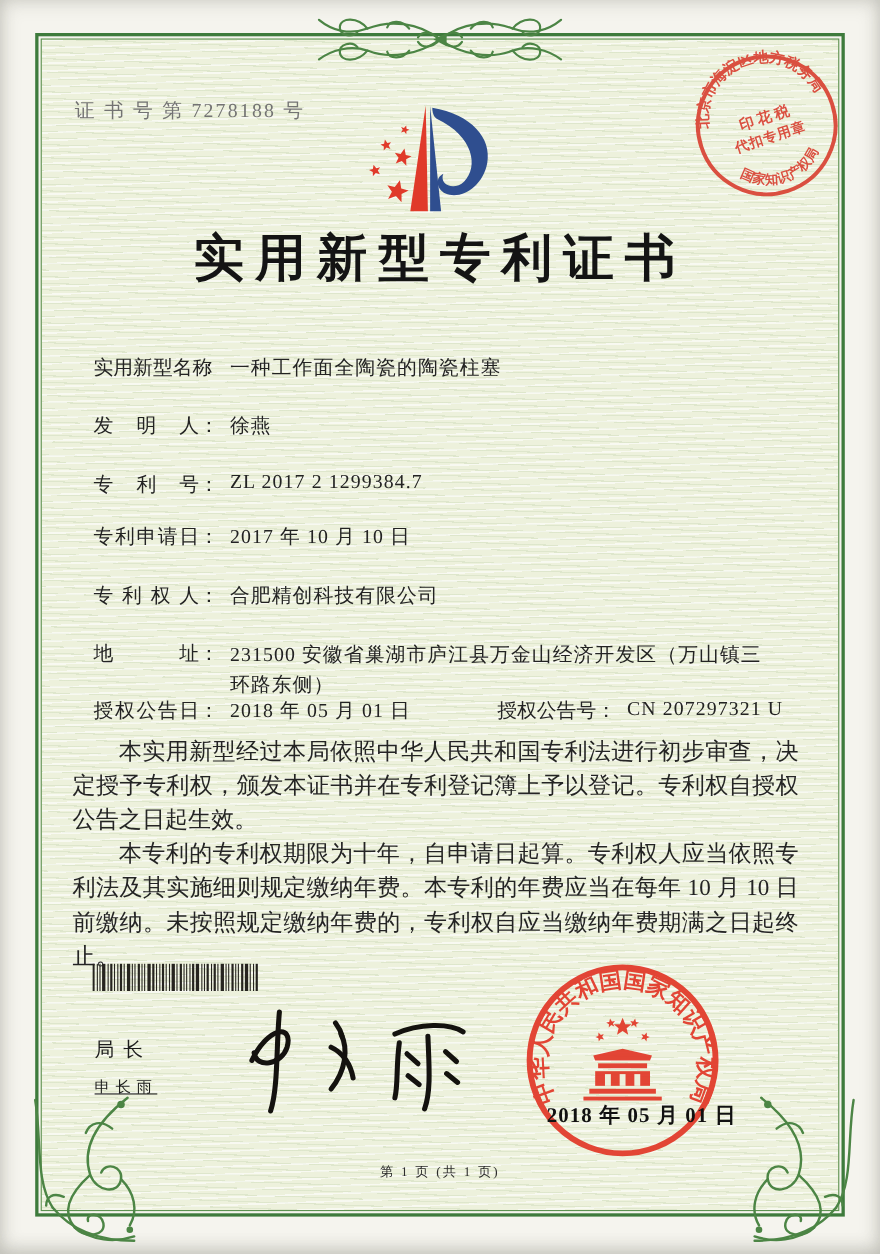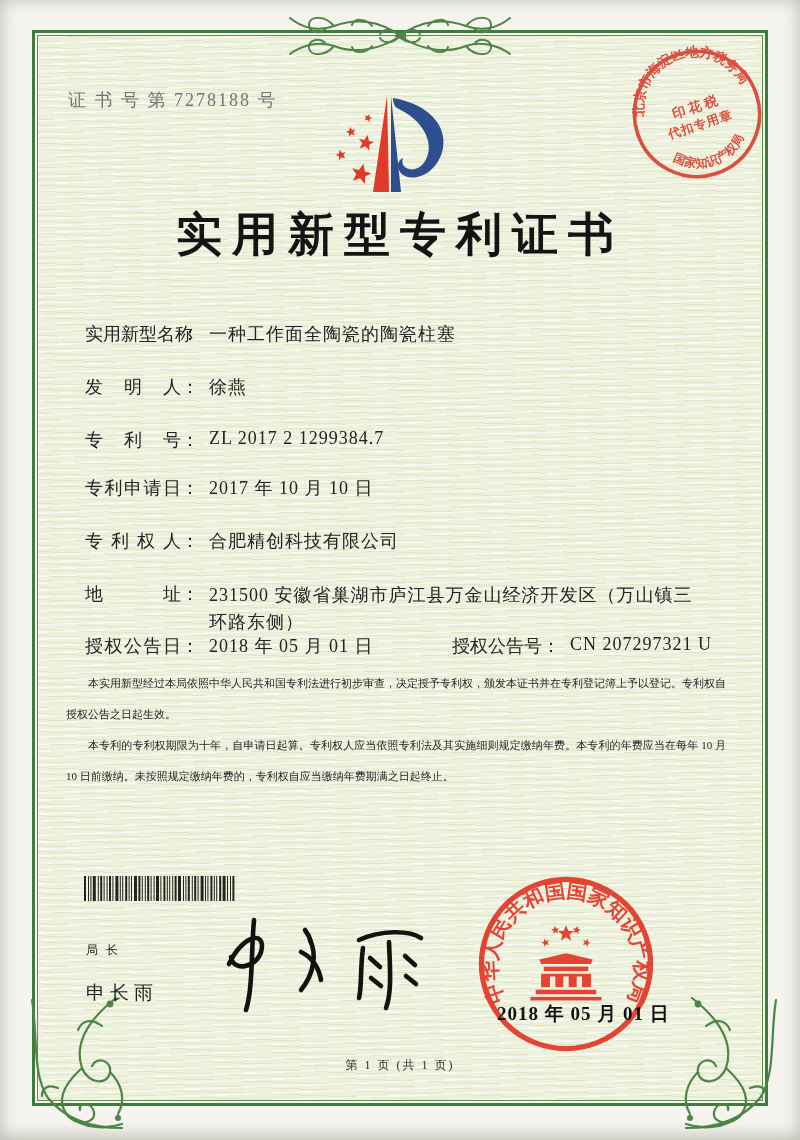--- a/index.html
+++ b/index.html
@@ -23,26 +23,26 @@
   .cert-no{left:68px;top:88px;font-size:18px;letter-spacing:2px;color:#737373;}
   .title{left:0;top:204px;width:800px;text-align:center;font-size:46px;font-weight:bold;
     letter-spacing:10px;color:#141414;}
   
   .frow{left:85px;font-size:18px;color:#232323;white-space:nowrap;}
   .flabel{display:inline-block;width:96px;text-align:justify;text-align-last:justify;vertical-align:top;}
   .fcolon{display:inline-block;margin-right:10px;vertical-align:top;}
   .fvalue{display:inline-block;letter-spacing:1px;vertical-align:top;}
   .fvalue-wrap{white-space:normal;width:500px;line-height:27px;}
   .grant-no{left:452px;top:0;position:absolute;white-space:nowrap;}
-  .paras{left:66px;top:668px;width:660px;font-size:11px;line-height:31px;
+  .paras{left:66px;top:668px;width:660px;font-size:21px;line-height:31px;
     text-align:justify;color:#242424;}
   .paras p{margin:0;text-indent:2em;}
   .barcode{left:84px;top:876px;}
-  .director-label{left:86px;top:942px;font-size:12px;letter-spacing:8px;color:#1c1c1c;}
-  .director-name{left:86px;top:980px;font-size:19px;letter-spacing:5px;color:#1c1c1c;}
+  .director-label{left:86px;top:942px;font-size:18px;letter-spacing:8px;color:#1c1c1c;}
+  .director-name{left:86px;top:980px;font-size:14px;letter-spacing:5px;color:#1c1c1c;text-decoration:underline;}
   .issue-date{left:497px;top:1001px;font-size:19px;letter-spacing:1px;color:#111;font-weight:bold;}
   .footer{left:0;top:1057px;width:800px;text-align:center;font-size:12px;color:#2c2c2c;letter-spacing:2px;}
   .tax-seal{left:630px;top:47px;transform:rotate(-18deg);}
   .office-seal{left:477px;top:875px;}
   .sig{left:213px;top:912px;}
   .logo{left:325px;top:88px;}
   .flourish-top{left:258px;top:10px;}
   .corner-bl{left:18px;top:992px;}
   .corner-br{left:672px;top:992px;transform:scaleX(-1);}
   svg text{font-family:"Liberation Serif","DejaVu Serif",serif;}

